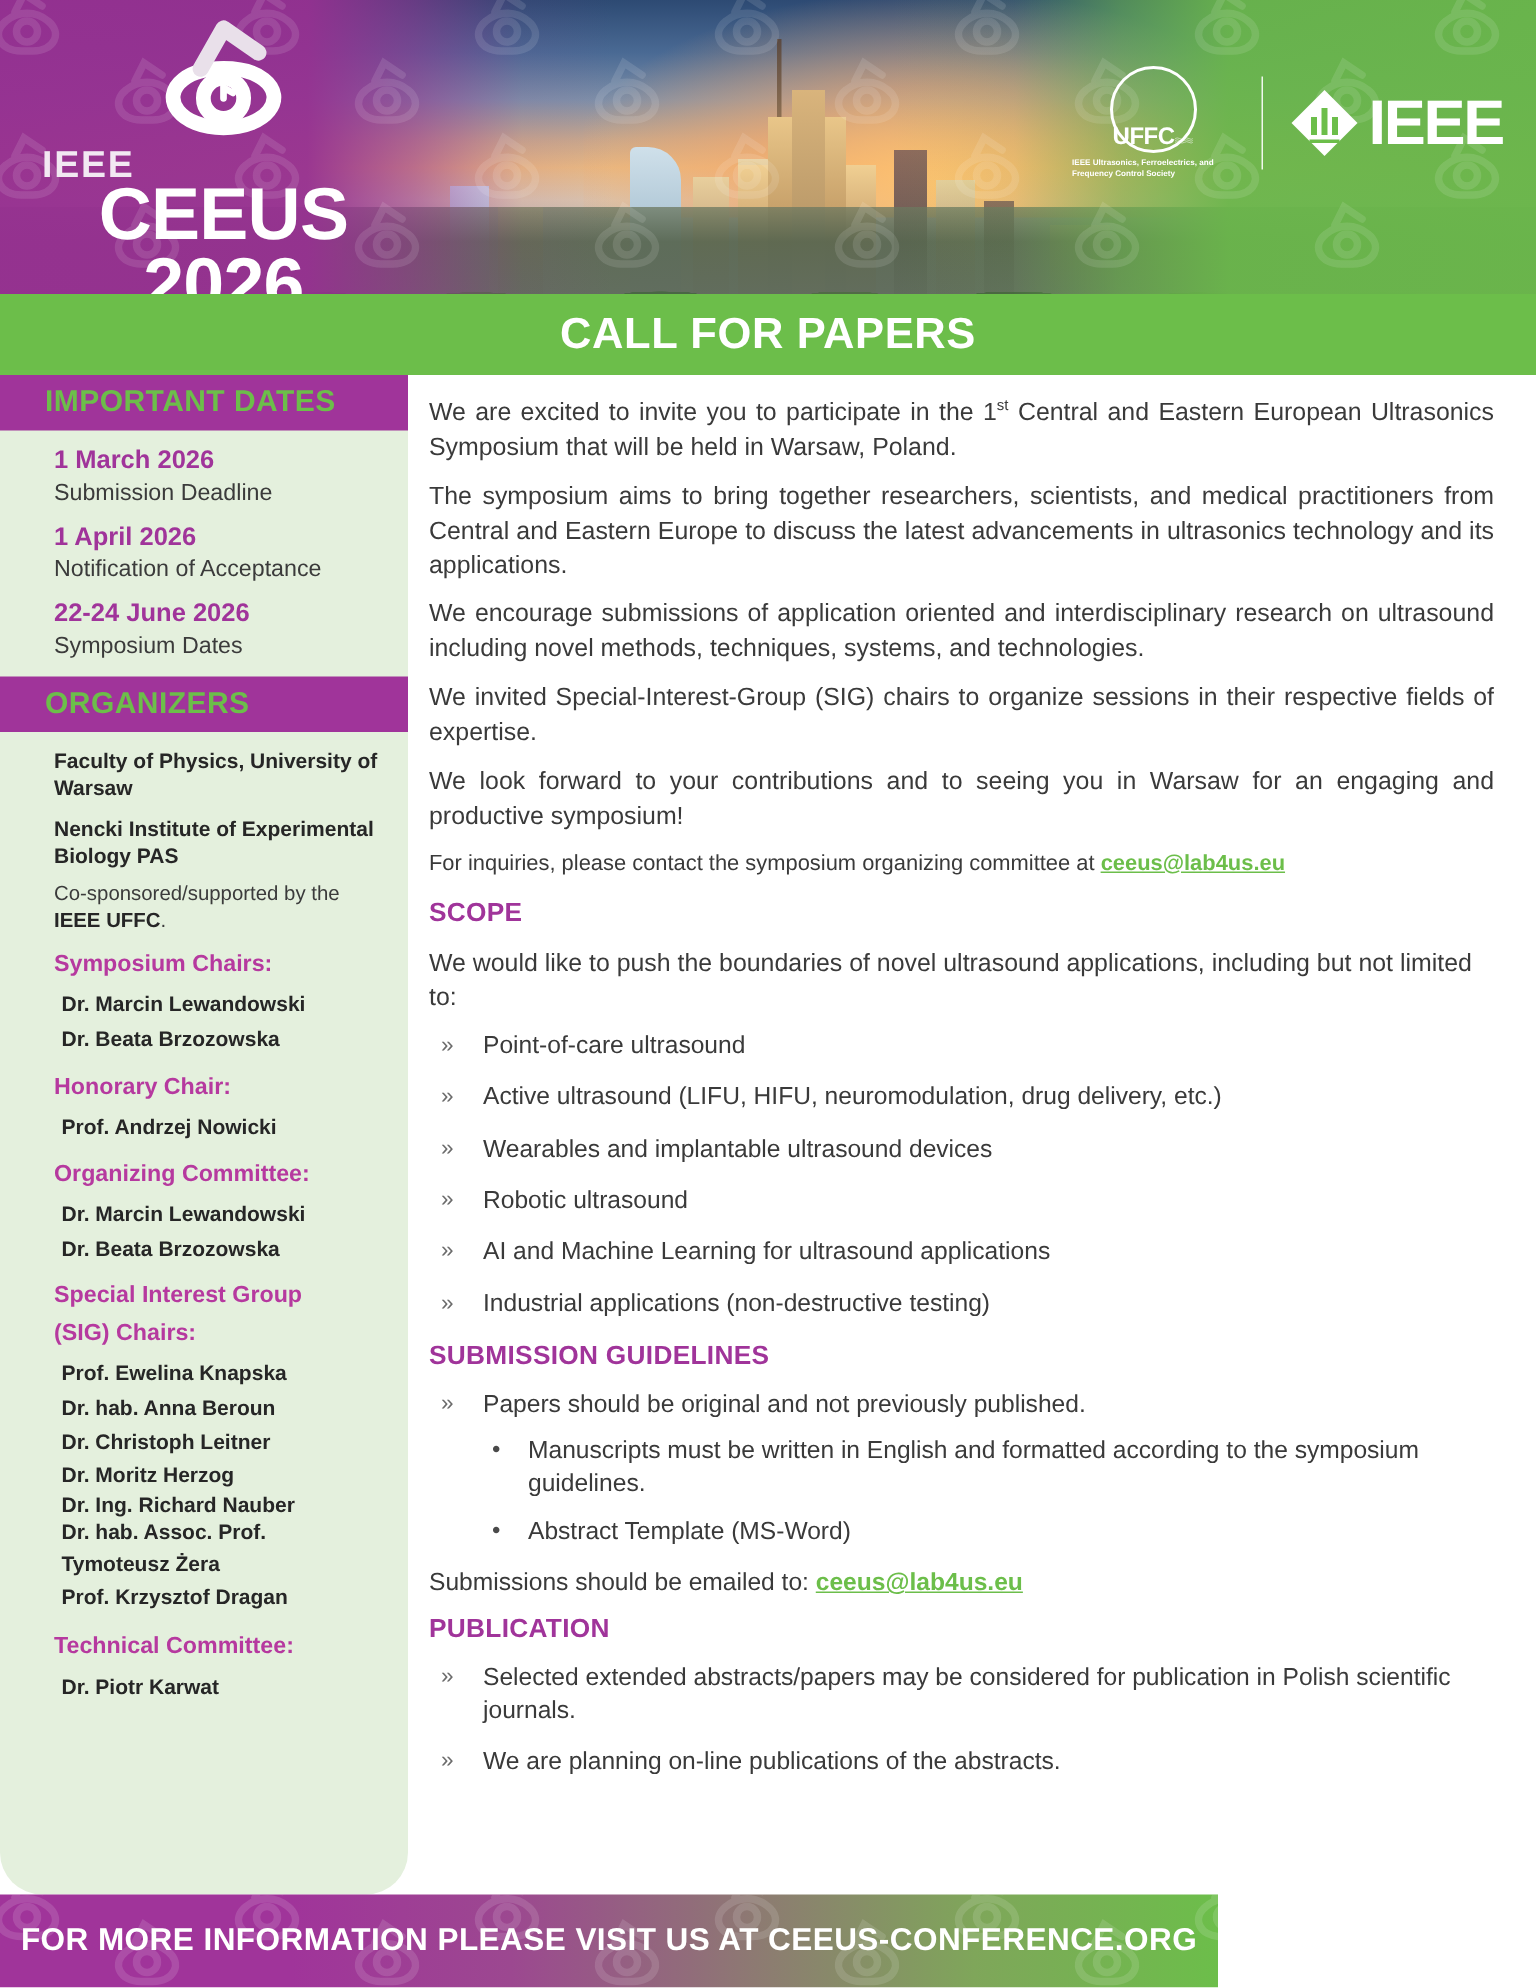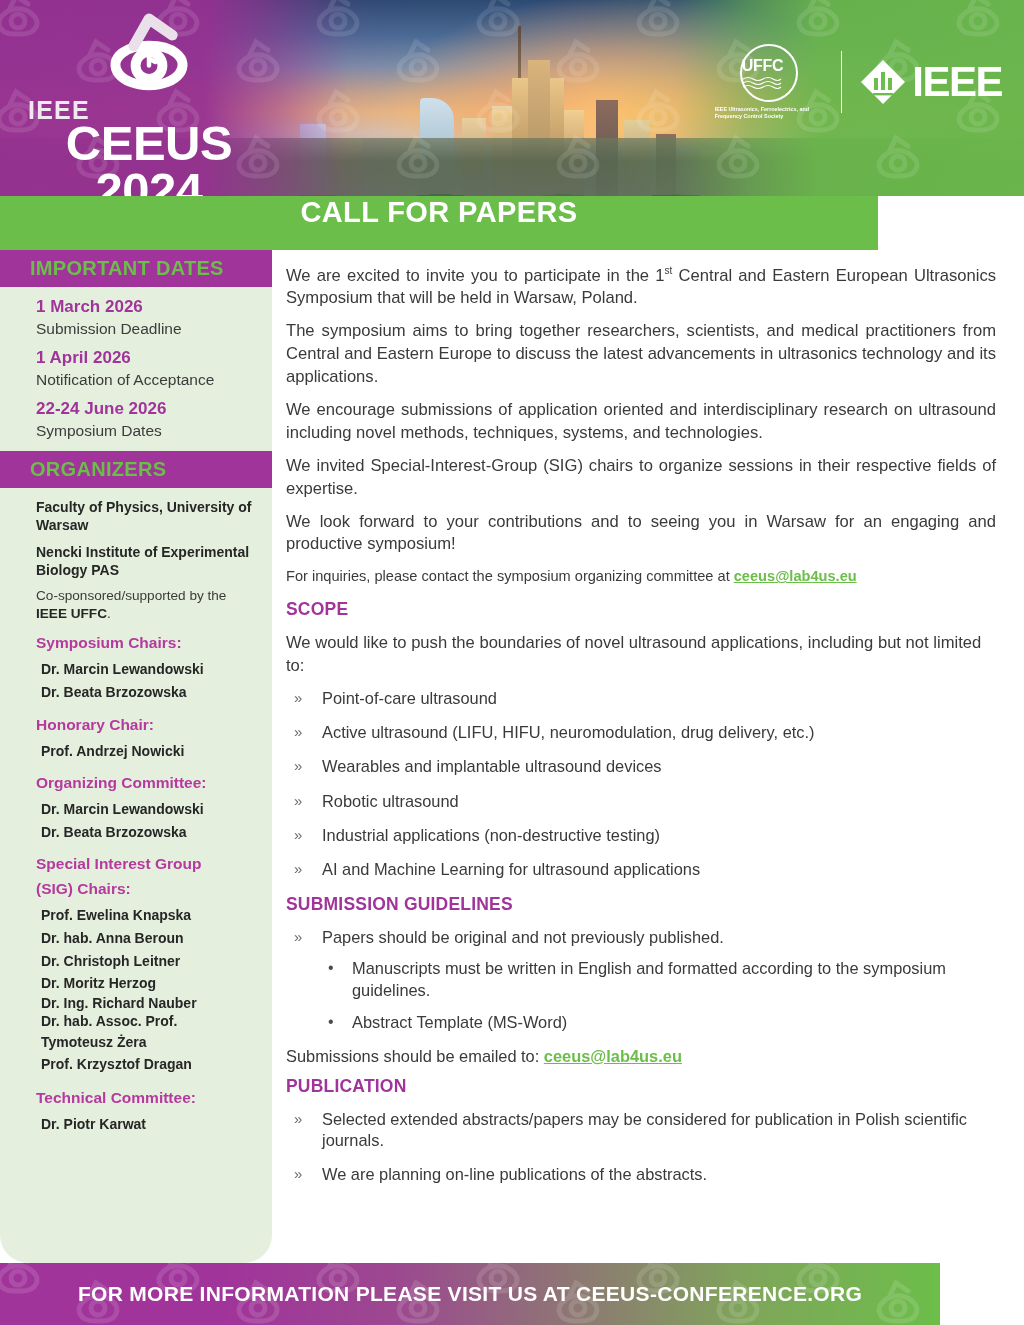--- a/index.html
+++ b/index.html
@@ -106,39 +106,39 @@
     position: absolute;
     right: 22px; top: 44px;
     display: flex; align-items: center; gap: 18px;
   }
   .uffc { text-align: center; color: #fff; }
   .uffc-circle {
     width: 58px; height: 58px; border-radius: 50%;
     border: 2.4px solid #fff;
     margin: 0 auto;
     position: relative;
-    display: flex; align-items: flex-start; justify-content: center;
-    flex-direction: column;
+    display: flex; align-items: flex-end; justify-content: center;
+    flex-direction: row;
   }
   .uffc-txt { font-size: 16px; font-weight: 700; letter-spacing: -.3px; line-height: 1; }
   .uffc-waves { width: 40px; height: 13px; margin-top: 2px; }
   .uffc-caption {
     font-size: 5.4px; font-weight: 700; line-height: 1.35;
     margin-top: 4px; width: 108px; text-align: left;
   }
   .logo-divider { width: 1.6px; height: 62px; background: rgba(255,255,255,.9); }
   .ieee-logo { display: flex; align-items: center; gap: 6px; }
   .ieee-diamond { width: 46px; height: 46px; }
   .ieee-word { font-size: 42px; font-weight: 700; color:#fff; letter-spacing: -1.5px; line-height:1; }
 
   
   .cfp-bar {
-    width: 878px; height: 54px;
+    width: 1024px; height: 54px;
     background: #6cbe4a;
-    display: flex; justify-content: center;
+    display: flex; align-items: center; justify-content: center;
   }
   .cfp-title {
     color: #ffffff; font-size: 29px; font-weight: 700; letter-spacing: .4px;
   }
 
   
   .page-body { display: flex; width: 1024px; height: 1013px; }
 
   
   .sidebar {
@@ -210,21 +210,21 @@
   ul.sub > li::before {
     content: "\2022";
     position: absolute; left: 6px; top: -1px;
     color: #4a4a4a; font-size: 16px;
   }
   .submit-line { color: #3a3a3a; font-size: 16.4px; margin: 4px 0 6px; }
 
   
   .footer {
     position: absolute; left: 0; bottom: 0;
-    width: 940px; height: 62px;
+    width: 812px; height: 62px;
     background: linear-gradient(90deg, #a0349a 0%, #a0349a 24%, #9c4890 42%, #8d7a72 62%, #7fa65a 80%, #6cbe4a 100%);
     display: flex; align-items: center; justify-content: center;
     overflow: hidden;
   }
   .footer-pattern { position:absolute; left:0; top:0; width:1024px; height:62px; opacity:.13; }
   .footer-text {
     position: relative;
     color: #ffffff; font-size: 21px; font-weight: 700; letter-spacing: .3px;
   }
 </style>
@@ -297,21 +297,21 @@
   </svg>
 
   <div class="logo-block">
     <svg class="logo-mark" viewBox="0 0 120 96">
       <path d="M60 84 C28 84 12 62 30 48 C44 37 76 37 90 48 C108 62 92 84 60 84 Z" fill="none" stroke="#ffffff" stroke-width="11" stroke-linecap="round"></path>
       <circle cx="60" cy="62" r="15" fill="none" stroke="#ffffff" stroke-width="11"></circle>
       <path d="M60 62 L60 54 L67 58" fill="none" stroke="#ffffff" stroke-width="5" stroke-linecap="round"></path>
       <path d="M43 40 L60 10 L86 28" fill="none" stroke="#e9e0ea" stroke-width="12" stroke-linecap="round" stroke-linejoin="round"></path>
     </svg>
     <div class="logo-ieee">IEEE</div>
-    <div class="logo-ceeus">CEEUS 2024</div>
+    <div class="logo-ceeus">CEEUS 2026</div>
 
   </div>
 
   <div class="right-logos">
     <div class="uffc">
       <div class="uffc-circle">
         <div class="uffc-txt">UFFC</div>
         <svg class="uffc-waves" viewBox="0 0 40 13">
           <path d="M1 3 q5 -3 10 0 t10 0 t10 0 t8 0" fill="none" stroke="#fff" stroke-width="1.1"></path>
           <path d="M1 7 q5 -3 10 0 t10 0 t10 0 t8 0" fill="none" stroke="#fff" stroke-width="1.1"></path>
@@ -403,22 +403,22 @@
 
     <p class="para-small"><span>For inquiries, please contact the symposium organizing committee at </span><a class="mail" href="#">ceeus@lab4us.eu</a></p>
 
     <h2 class="sec-head">SCOPE</h2>
     <p class="para">We would like to push the boundaries of novel ultrasound applications, including but not limited to:</p>
     <ul class="dl">
       <li>Point-of-care ultrasound</li>
       <li>Active ultrasound (LIFU, HIFU, neuromodulation, drug delivery, etc.)</li>
       <li>Wearables and implantable ultrasound devices</li>
       <li>Robotic ultrasound</li>
+      <li>AI and Machine Learning for ultrasound applications</li>
       <li>Industrial applications (non-destructive testing)</li>
-      <li>AI and Machine Learning for ultrasound applications</li>
     </ul>
 
     <h2 class="sec-head">SUBMISSION GUIDELINES</h2>
     <ul class="dl">
       <li>
         <span>Papers should be original and not previously published.</span>
         <ul class="sub">
           <li>Manuscripts must be written in English and formatted according to the symposium guidelines.</li>
           <li>Abstract Template (MS-Word)</li>
         </ul>

